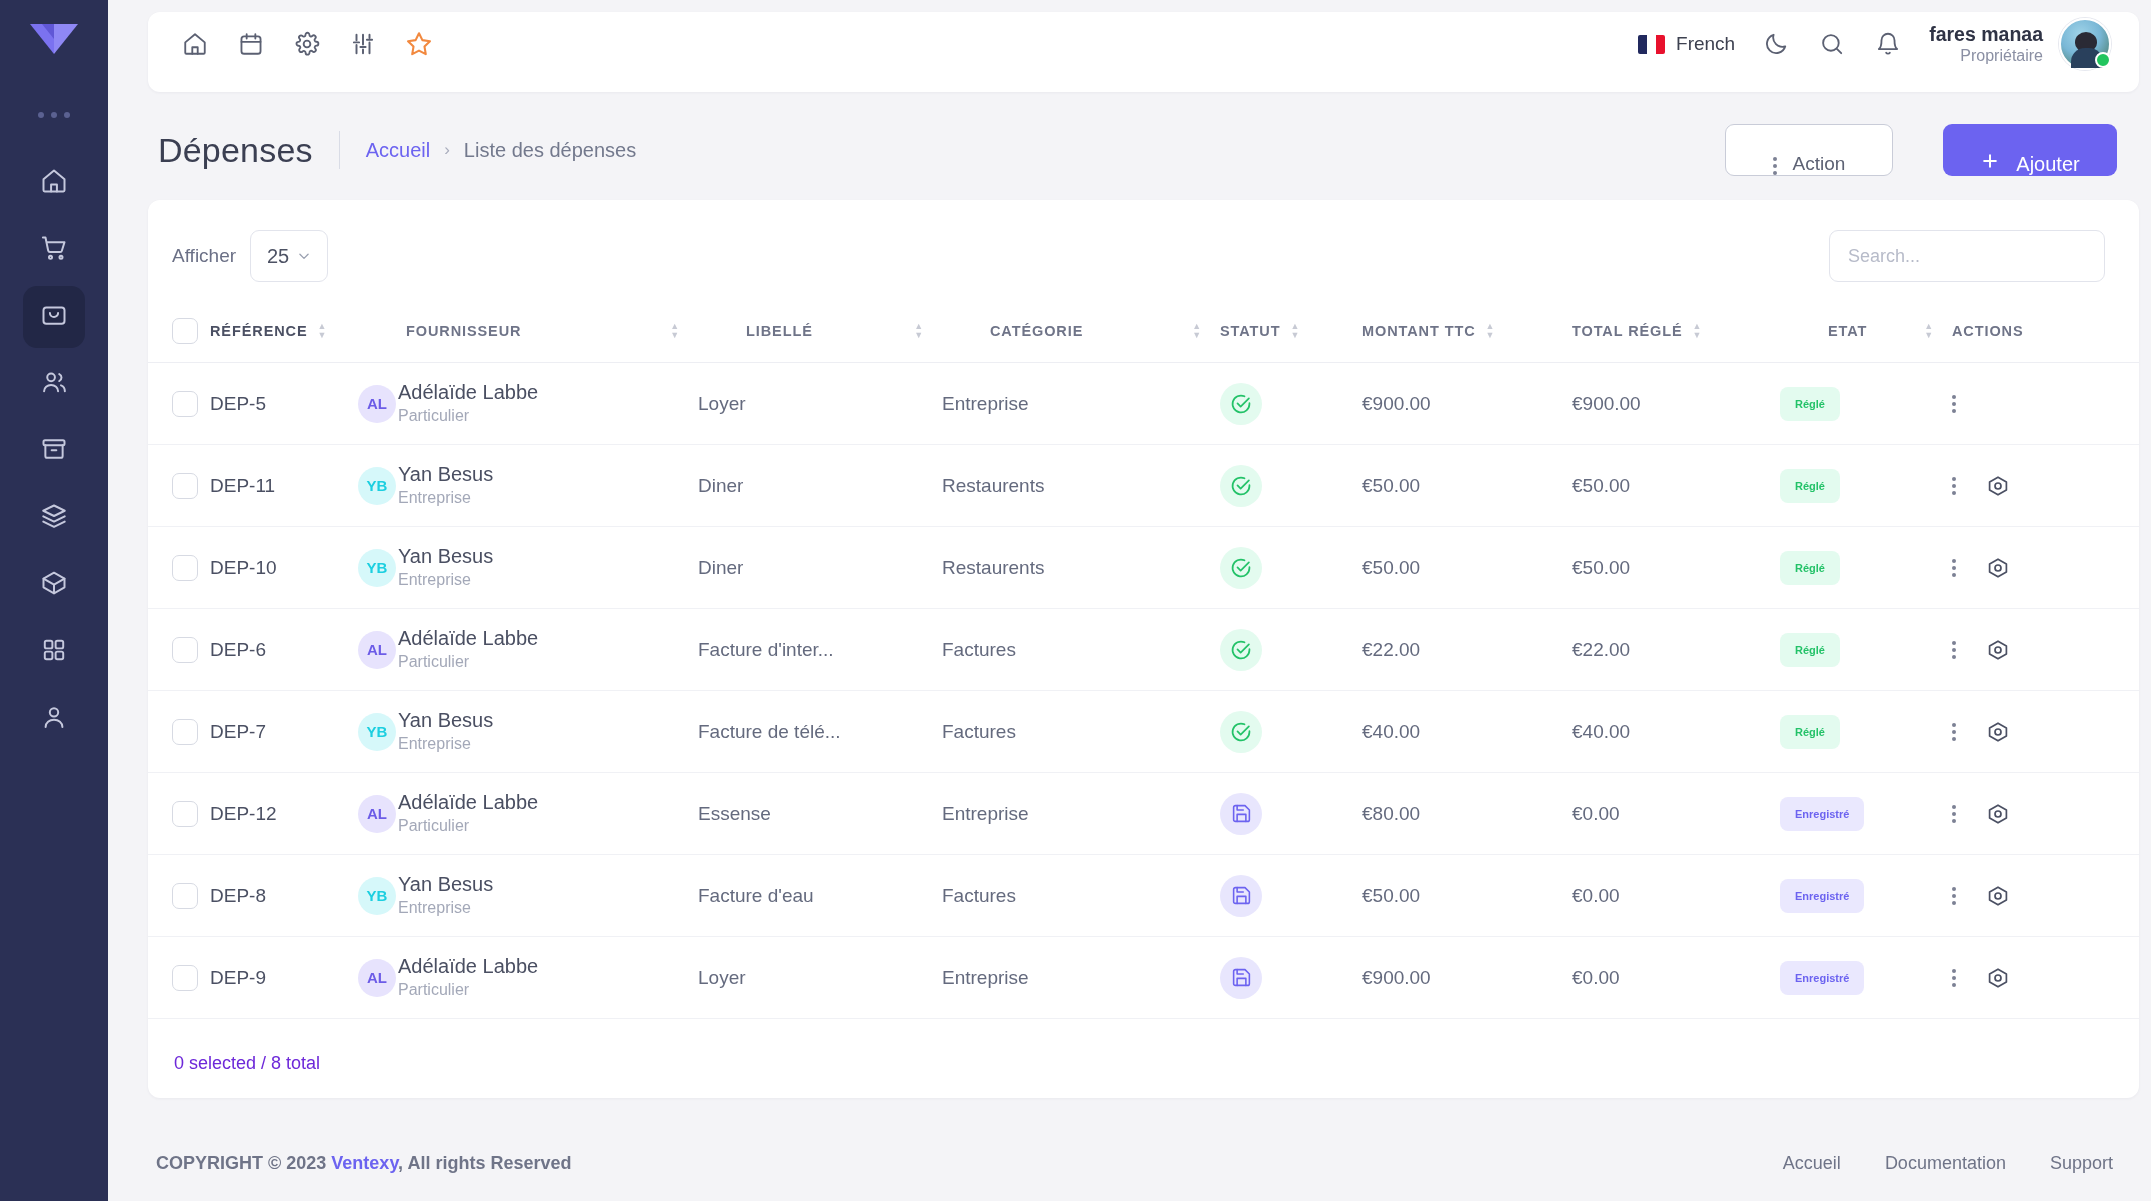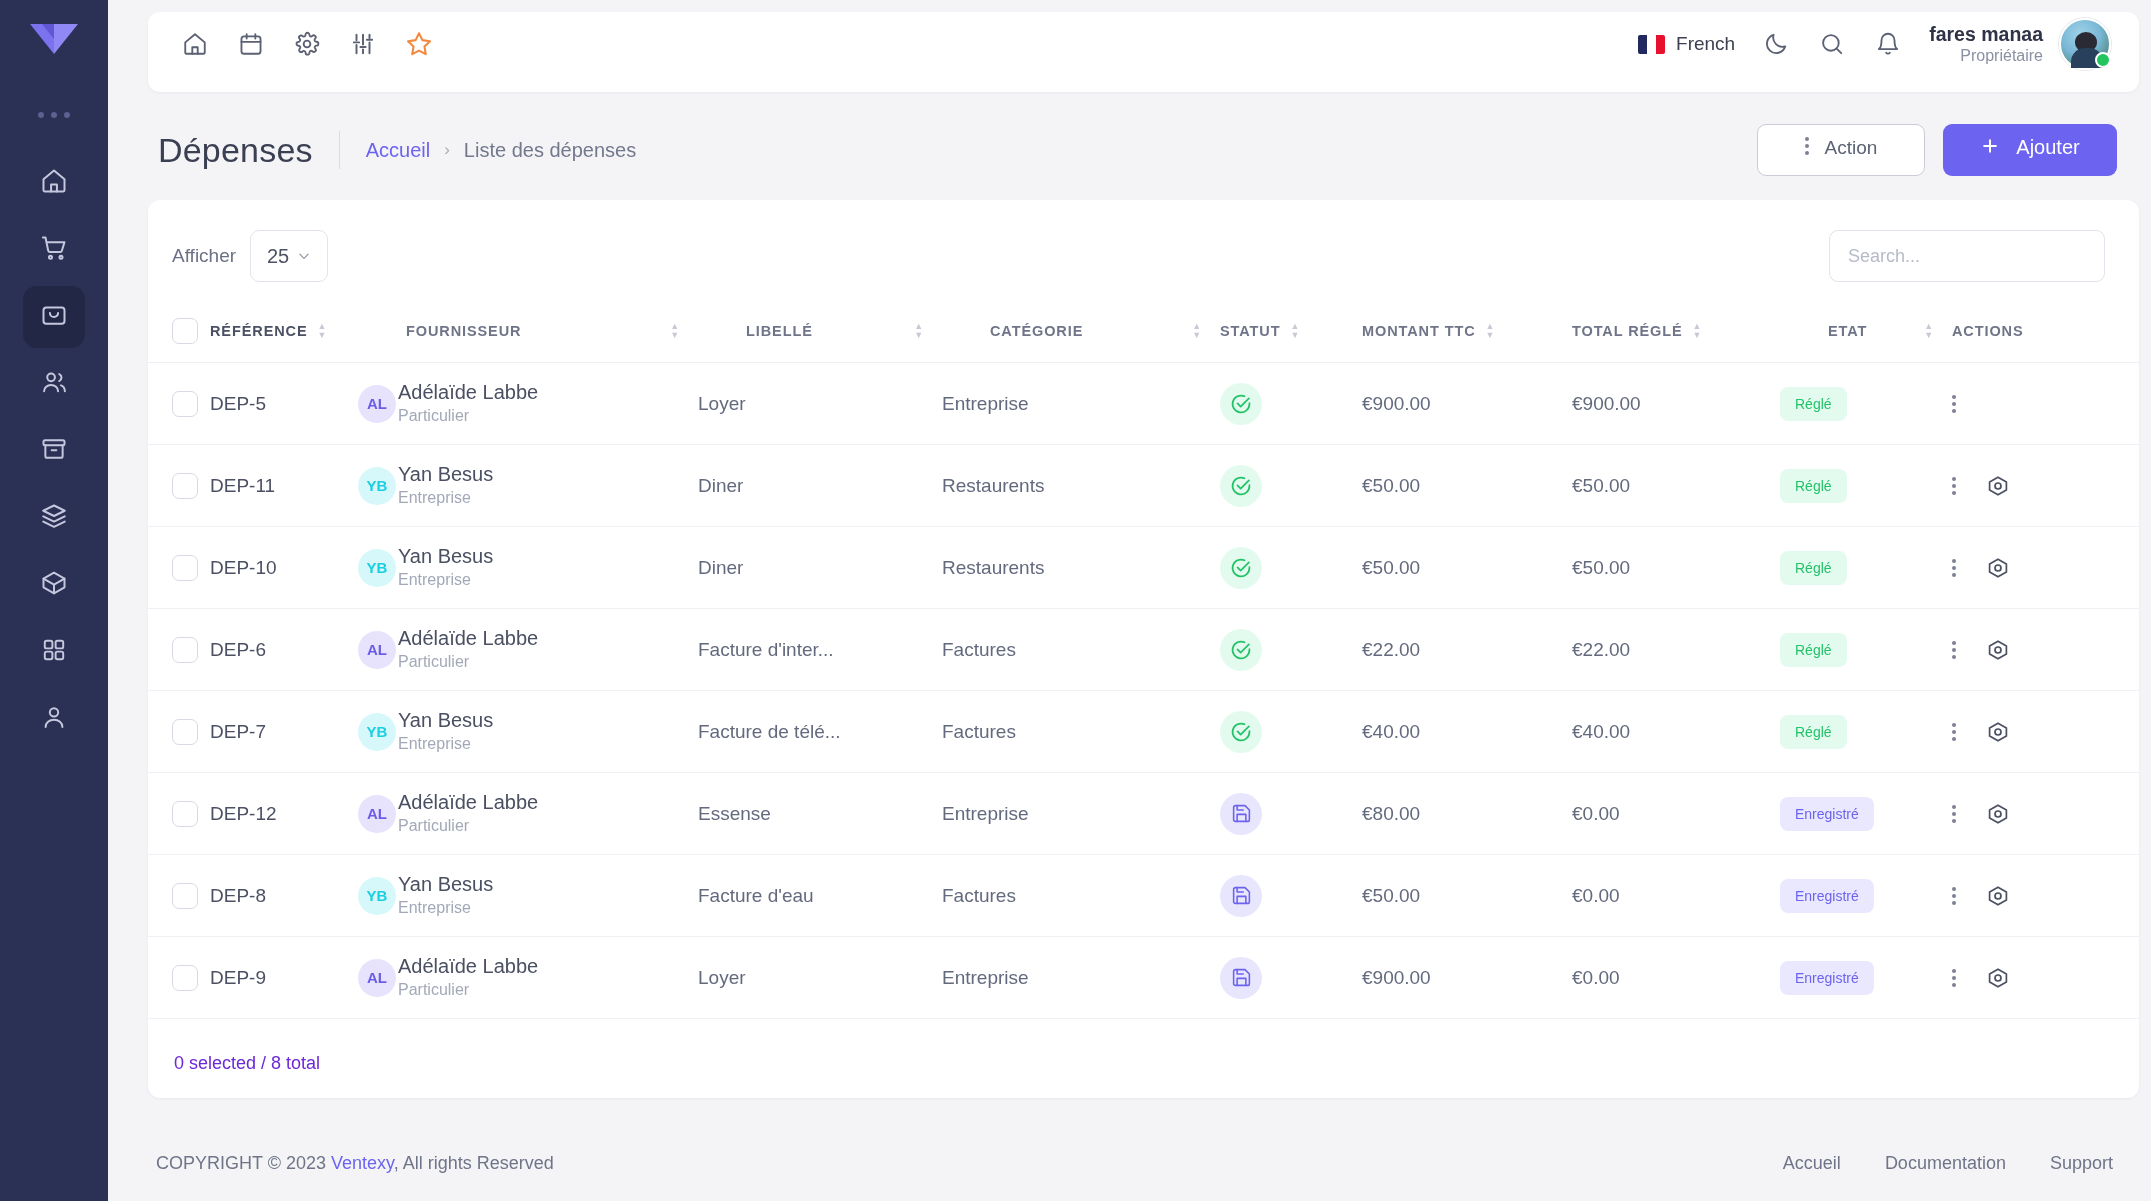--- a/index.html
+++ b/index.html
@@ -88,23 +88,24 @@
     height: 64px;
   }
   .page-title { font-size: 34px; color: #3b3f52; font-weight: normal; letter-spacing: .2px; }
   .bc-sep { width: 1px; height: 38px; background: #d9dce6; margin: 0 26px; }
   .breadcrumb { display: flex; align-items: center; gap: 14px; font-size: 20px; }
   .bc-home { color: #6c63f0; cursor: pointer; }
   .bc-chev { color: #a9adbd; font-size: 17px; }
   .bc-current { color: #73798d; }
   .head-actions { margin-left: auto; display: flex; gap: 18px; align-items: center; }
   .btn {
-    height: 52px; border-radius: 9px; display: flex; align-items: flex-start;
+    height: 52px; border-radius: 9px; display: flex; align-items: flex-end;
     justify-content: center; gap: 16px; font-size: 19px; cursor: pointer;
-    padding: 12px 28px;
+    padding: 0 28px;
+    margin-left: 32px;
   }
   .btn-action { background: #fff; border: 1px solid #c9ccd8; color: #5d6274; min-width: 168px; }
   .btn-add { background: #6c63f0; color: #fff; min-width: 174px; font-size: 20px; }
   .vdots { display: flex; flex-direction: column; gap: 3px; }
   .vdots i { width: 4px; height: 4px; border-radius: 50%; background: #7c8194; display: block; }
 
   
   .card {
     margin: 18px 12px 0 40px;
     background: #fff; border-radius: 12px;
@@ -169,37 +170,37 @@
     display: flex; align-items: center; justify-content: center;
   }
   .st-ok { background: #e3fbef; }
   .st-save { background: #e8e6fd; }
   .c-mt { width: 210px; }
   .c-tr { width: 208px; }
   .c-etat { width: 172px; }
   .pill {
     display: inline-flex; align-items: center; justify-content: center;
     height: 34px; padding: 0 15px; border-radius: 8px;
-    font-size: 14px; font-weight: normal;
+    font-size: 11px; font-weight: bold;
   }
   .pill-regle { background: #e3fbef; color: #23c268; }
   .pill-enr { background: #eae8fe; color: #6c63f0; }
   .c-act { }
   .acts { display: flex; align-items: center; gap: 30px; padding-right: 10px; }
   .act-dots { cursor: pointer; }
   .eye { cursor: pointer; display: flex; }
   .table-foot { font-size: 18px; color: #6d28d9; padding: 34px 0 2px 26px; }
 
   
   .footer {
     margin: auto 12px 0 40px;
     height: 76px; display: flex; align-items: center;
     padding: 0 26px 0 8px;
   }
-  .copy { font-size: 18px; color: #6f7488; }
+  .copy { font-size: 18px; color: #6f7488; font-weight: bold; }
   .copy a { color: #6c63f0; text-decoration: none; }
   .foot-links { margin-left: auto; display: flex; gap: 44px; }
   .foot-links span { font-size: 18px; color: #6f7488; cursor: pointer; }
 </style>
 </head>
 <body>
 
 <div class="app">
 
   <aside class="sidebar">

